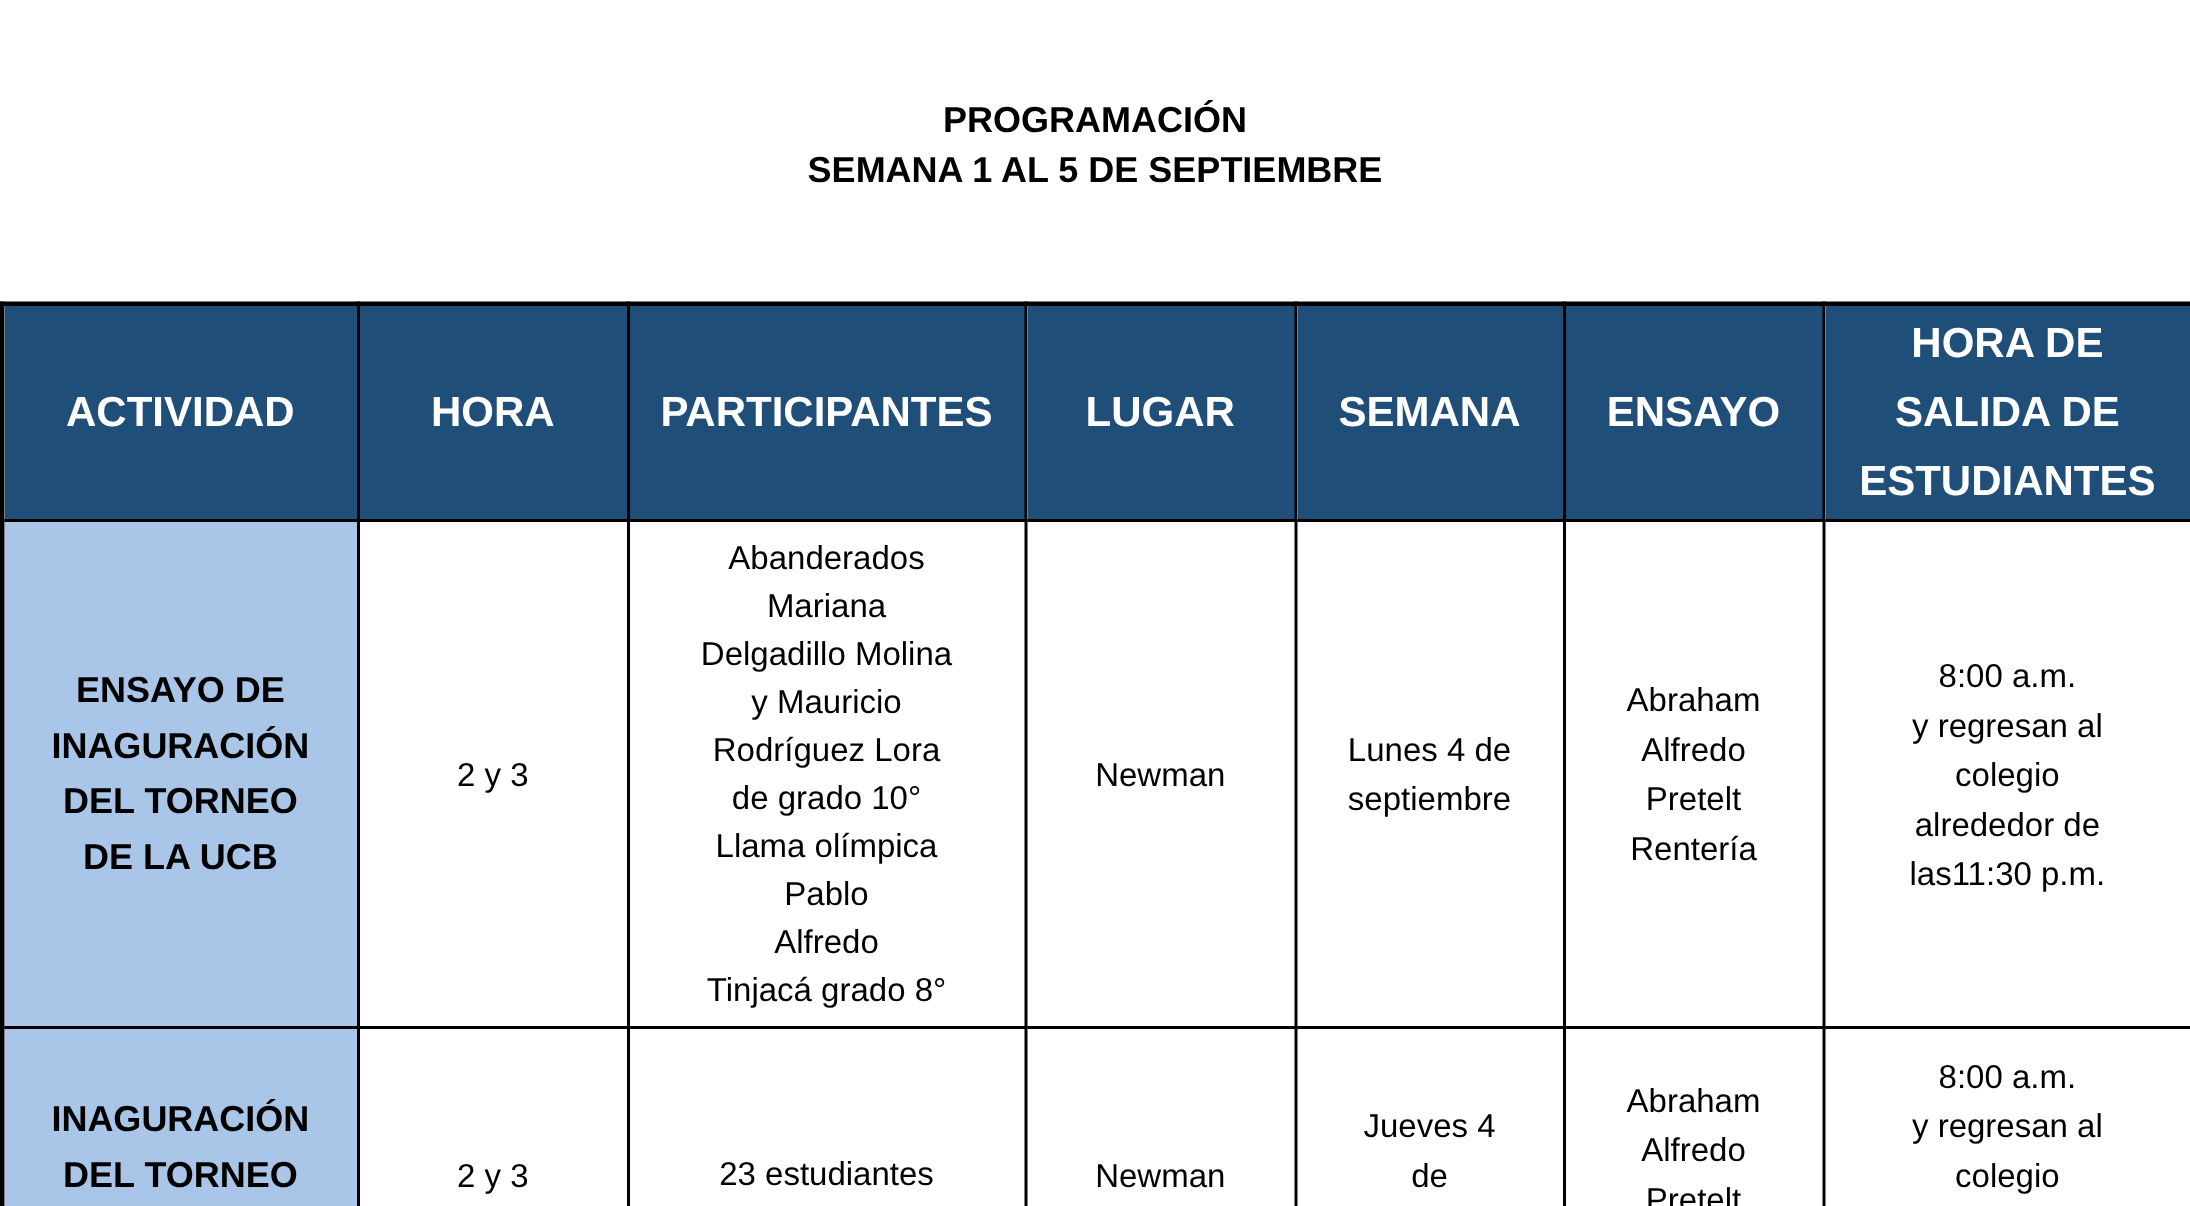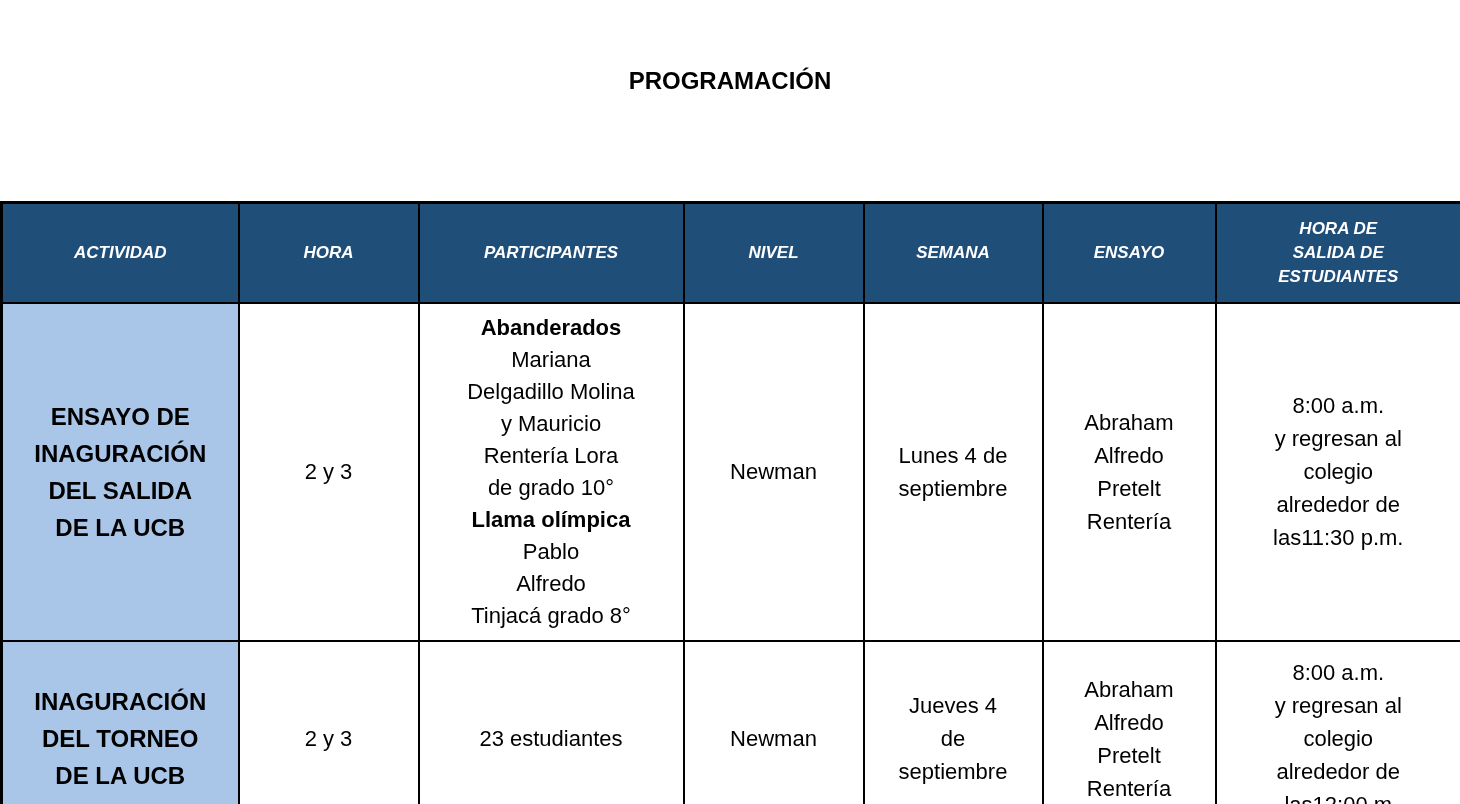--- a/index.html
+++ b/index.html
@@ -17,78 +17,79 @@
     border:3px solid var(--border-color,#000);
   }
   table.schedule th, table.schedule td {
     border:2px solid var(--border-color,#000);
     text-align:center; vertical-align:middle;
     padding:2px 6px; overflow:hidden;
   }
   thead tr { height:100px; }
   thead th {
     background:var(--header-bg,#1F4E79); color:var(--header-text,#fff);
-    font-style:italic; font-weight:bold; font-size:17px; line-height:24px;
+    font-weight:bold; font-size:28px; line-height:46px;
   }
   tbody td { font-size:22px; line-height:33px; }
   tr.row-1 { height:338px; }
   tr.row-2 { height:197px; }
   td.actividad-cell {
     background:var(--activity-bg,#A9C6E8);
     font-weight:bold; font-size:24px; line-height:37px;
   }
   .lines { white-space:pre-line; }
   .rich-lines div { line-height:32px; }
-  .rich-lines .bold { font-weight:bold; }
+  .rich-lines .bold { font-weight:normal; }
 </style>
 </head>
 <body>
 
 <div class="page">
 
   <div class="doc-title">
     <div>PROGRAMACIÓN</div>
+    <div>SEMANA 1 AL 5 DE SEPTIEMBRE</div>
   </div>
 
   <table class="schedule">
     <colgroup>
       <col style="width:237px">
         <col style="width:180px">
         <col style="width:265px">
       <col style="width:180px">
         <col style="width:179px">
         <col style="width:173px">
       <col style="width:246px">
     </colgroup>
     <thead>
       <tr>
         <th>ACTIVIDAD</th>
         <th>HORA</th>
         <th>PARTICIPANTES</th>
-        <th>NIVEL</th>
+        <th>LUGAR</th>
         <th>SEMANA</th>
         <th>ENSAYO</th>
         <th class="lines">HORA DE
 SALIDA DE
 ESTUDIANTES</th>
       </tr>
     </thead>
     <tbody>
       <tr class="row-1">
         <td class="actividad-cell lines">ENSAYO DE
 INAGURACIÓN
-DEL SALIDA
+DEL TORNEO
 DE LA UCB</td>
         <td>2 y 3</td>
         <td class="rich-lines">
             <div class="bold">Abanderados</div>
             <div>Mariana</div>
             <div>Delgadillo Molina</div>
             <div>y Mauricio</div>
-            <div>Rentería Lora</div>
+            <div>Rodríguez Lora</div>
             <div>de grado 10°</div>
             <div class="bold">Llama olímpica</div>
             <div>Pablo</div>
             <div>Alfredo</div>
             <div>Tinjacá grado 8°</div>
           </td>
         <td>Newman</td>
         <td class="lines">Lunes 4 de
 septiembre</td>
         <td class="lines">Abraham

